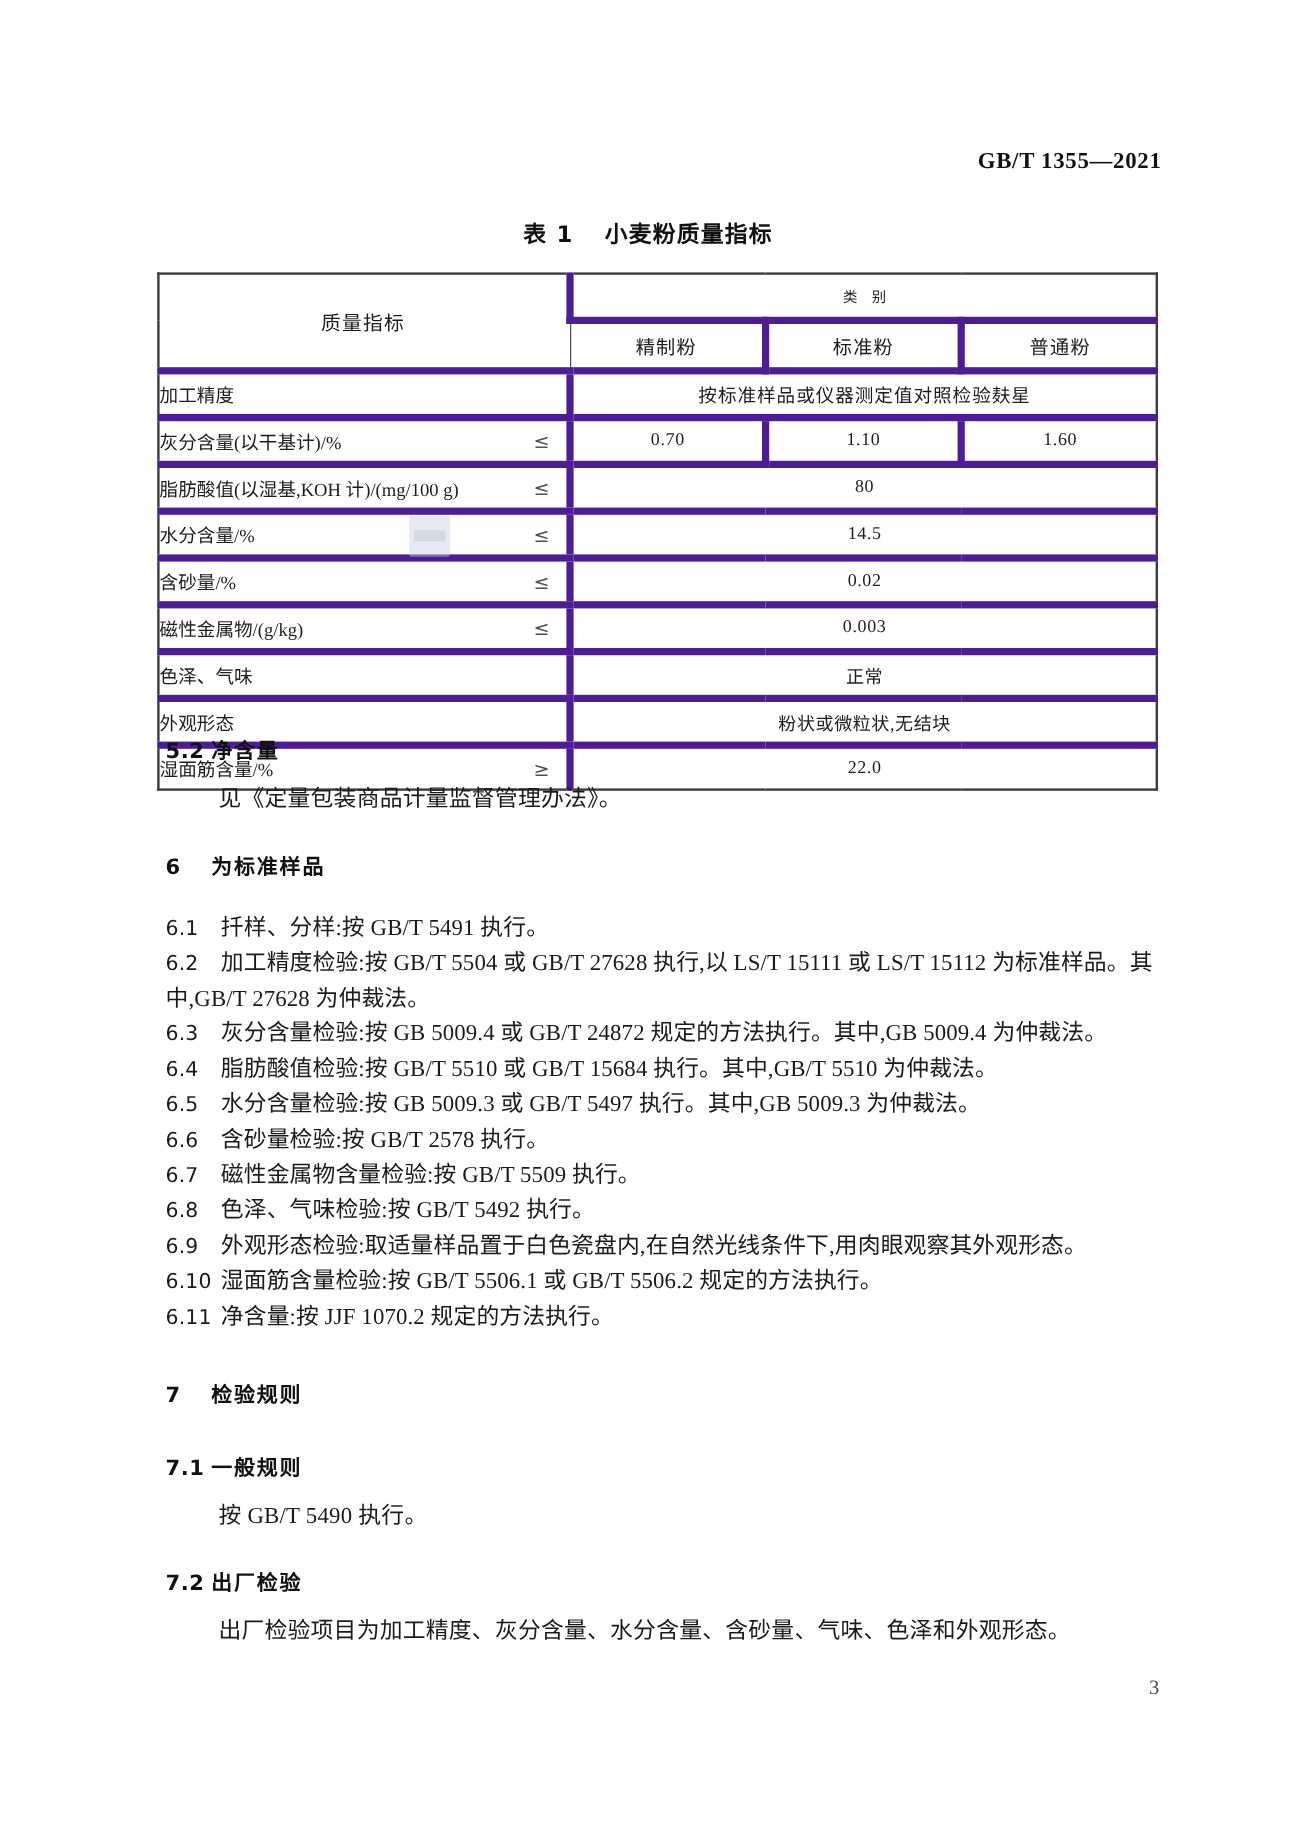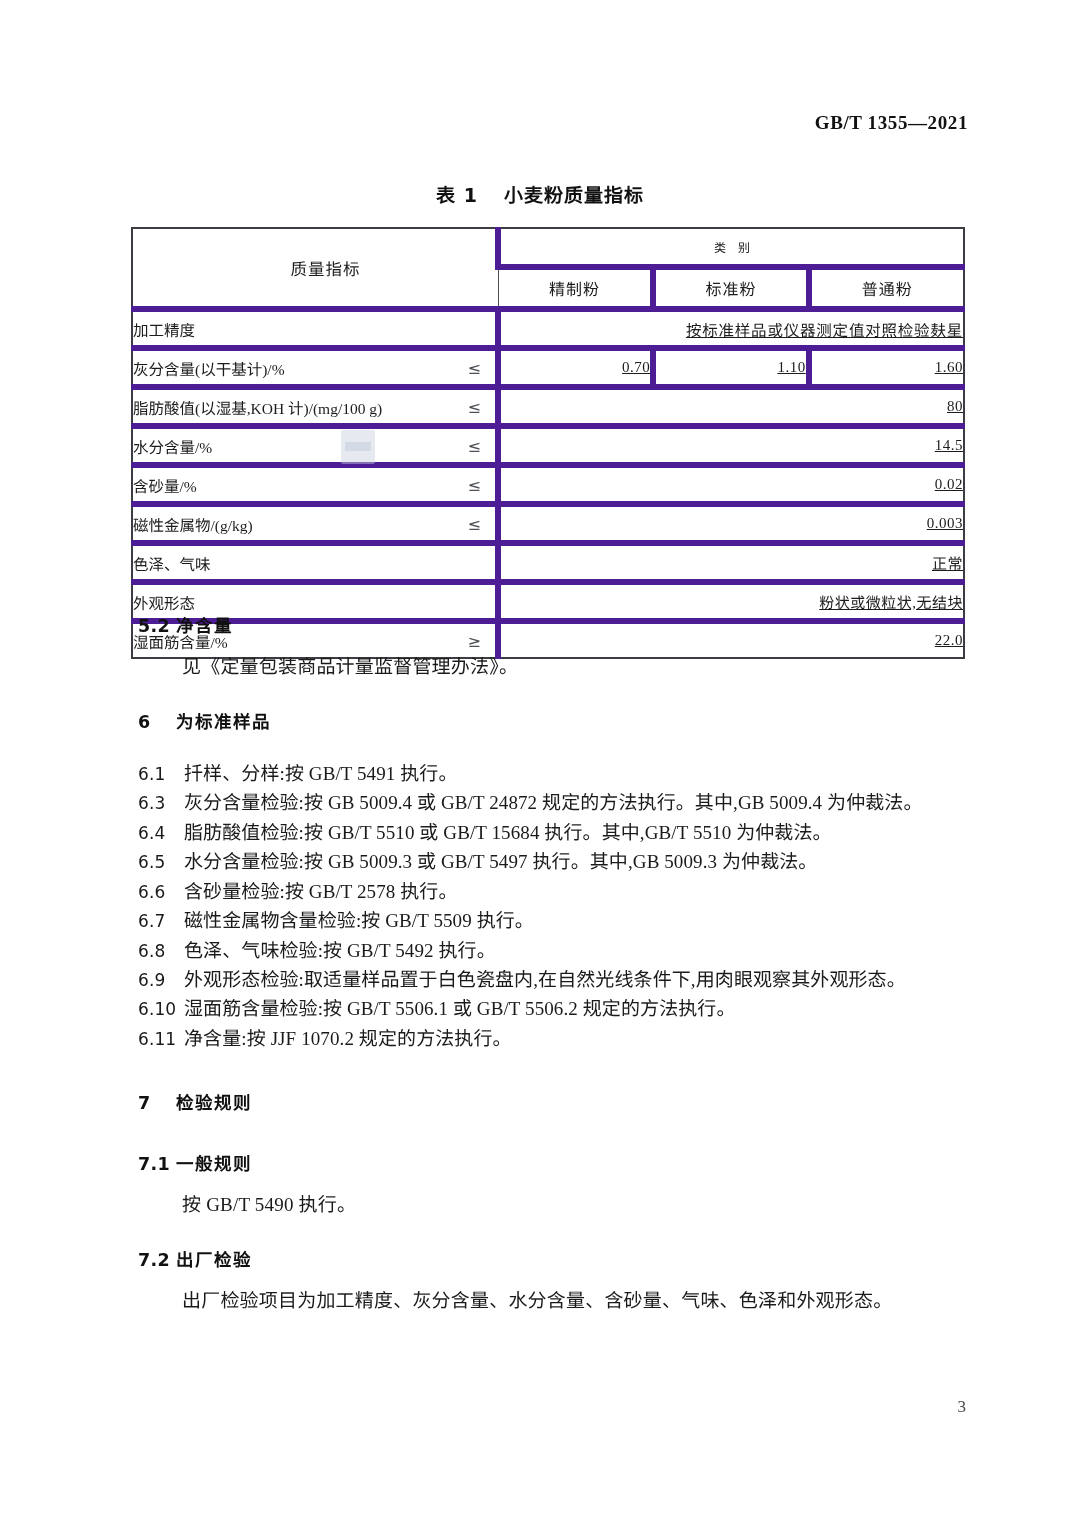--- a/index.html
+++ b/index.html
@@ -21,21 +21,21 @@
   .page {
     position: absolute;
     inset: 0;
     width: 1080px;
     height: 1521px;
   }
 
   
   .doc-header {
     position: absolute;
-    top: 112px;
+    top: 124px;
     right: 112px;
     font-family: "Liberation Serif", "DejaVu Serif", serif;
     font-size: 19px;
     letter-spacing: 0.6px;
     color: #111;
     font-weight: 700;
     white-space: nowrap;
   }
 
   
@@ -116,25 +116,24 @@
   .row-label .op {
     position: absolute;
     right: 14px;
     top: 50%;
     transform: translateY(-50%);
     font-size: 16px;
     color: #4d5157;
     font-family: "DejaVu Sans", sans-serif;
   }
   .val {
-    text-align: right;
+    text-align: center;
     height: 33px;
     font-size: 15px;
     letter-spacing: 0.5px;
-    text-decoration: underline;
   }
   .val-wide { letter-spacing: 0.8px; font-size: 15.5px; }
 
   
   .body {
     position: absolute;
     top: 612px;
     left: 138px;
     width: 845px;
   }
@@ -216,21 +215,21 @@
   <div class="doc-header">GB/T  1355—2021</div>
 
   <div class="table-caption">
     <span class="cap-num">表 1</span><span class="cap-title">小麦粉质量指标</span>
   </div>
 
   <div class="table-wrap">
     <table class="spec">
       <tbody>
         <tr>
-          <th class="h-index col-div-right" rowspan="2" style="width:339px;padding-left:23px;">质量指标</th>
+          <th class="h-index col-div-right" rowspan="2" style="width:339px;">质量指标</th>
           <th class="h-cat" colspan="3">类　别</th>
         </tr>
         <tr>
           <th class="h-cell" style="width:165px;">精制粉</th>
           <th class="h-cell" style="width:165px;">标准粉</th>
           <th class="h-cell" style="width:165px;margin-left:12px;">普通粉</th>
         </tr>
 
         <tr>
           <td class="row-label col-div-right">
@@ -324,20 +323,23 @@
     <div class="h2">
       <span class="num">6</span><span class="ttl">为标准样品</span>
     </div>
 
     <div class="gap-md"></div>
 
     <div class="clause">
       <span class="cnum">6.1</span><span>扦样、分样:按 GB/T 5491 执行。</span>
     </div>
     <div class="clause">
+      <span class="cnum">6.2</span><span>加工精度检验:按 GB/T 5504 或 GB/T 27628 执行,以 LS/T 15111 或 LS/T 15112 为标准样品。其中,GB/T 27628 为仲裁法。</span>
+    </div>
+    <div class="clause">
       <span class="cnum">6.3</span><span>灰分含量检验:按 GB 5009.4 或 GB/T 24872 规定的方法执行。其中,GB 5009.4 为仲裁法。</span>
     </div>
     <div class="clause">
       <span class="cnum">6.4</span><span>脂肪酸值检验:按 GB/T 5510 或 GB/T 15684 执行。其中,GB/T 5510 为仲裁法。</span>
     </div>
     <div class="clause">
       <span class="cnum">6.5</span><span>水分含量检验:按 GB 5009.3 或 GB/T 5497 执行。其中,GB 5009.3 为仲裁法。</span>
     </div>
     <div class="clause">
       <span class="cnum">6.6</span><span>含砂量检验:按 GB/T 2578 执行。</span>

